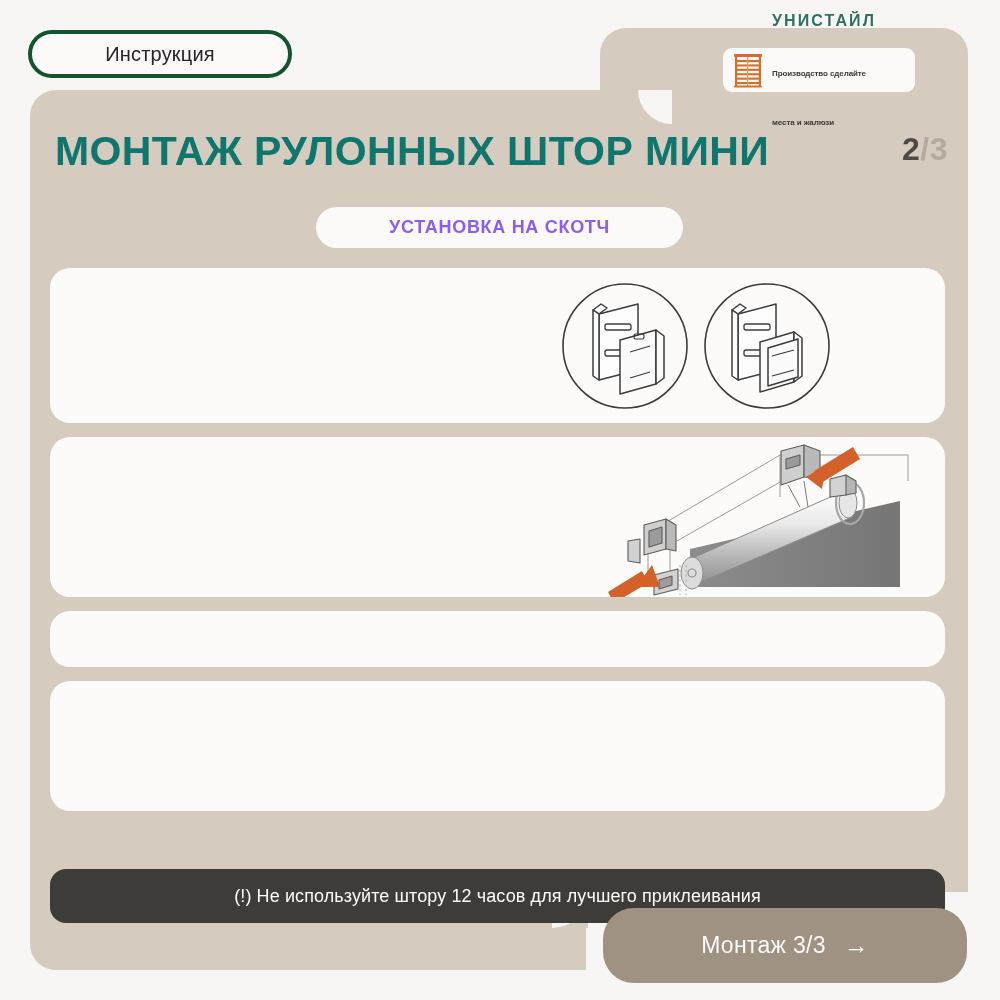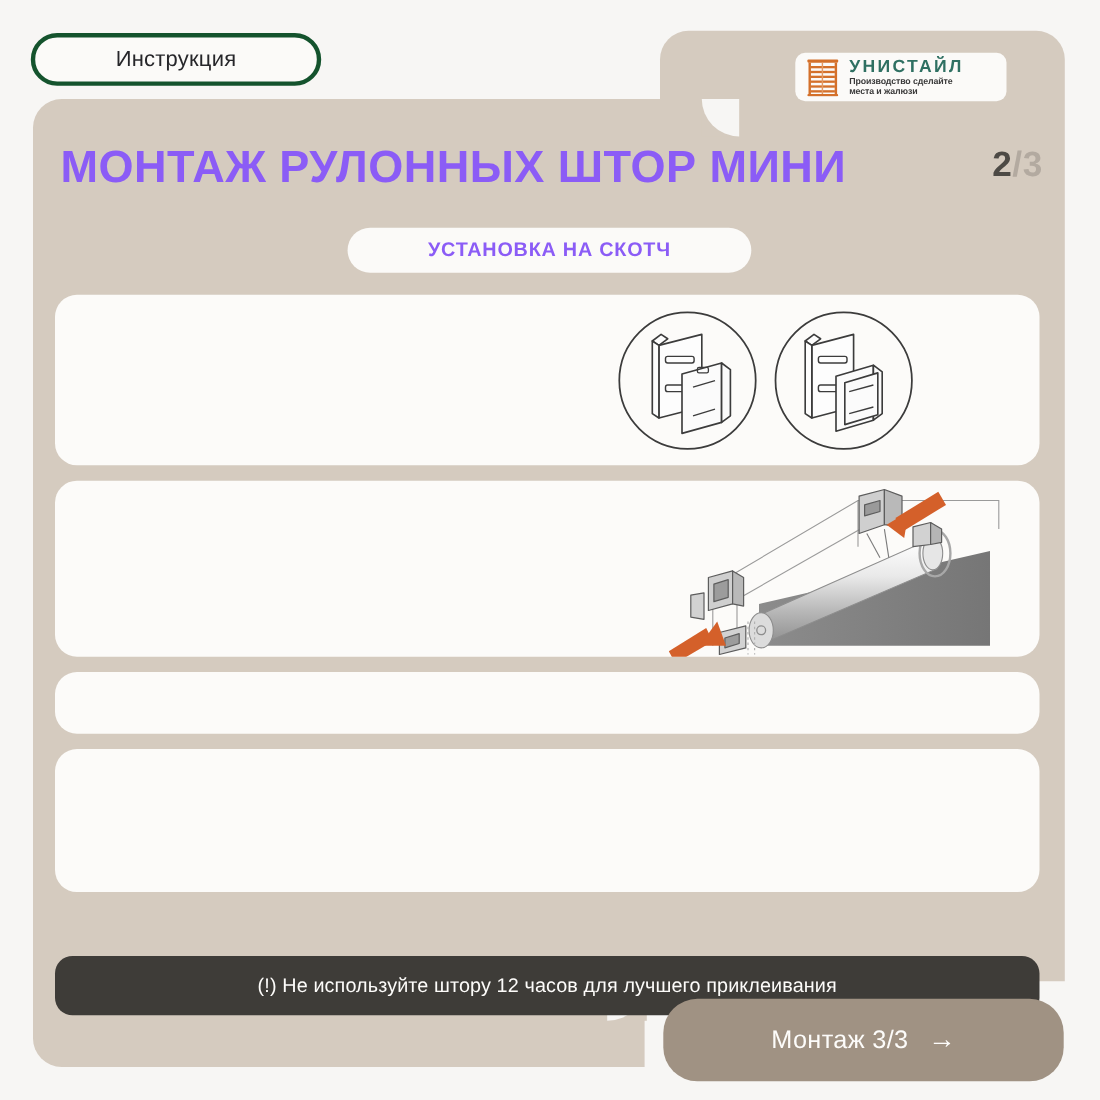--- a/index.html
+++ b/index.html
@@ -56,33 +56,33 @@
   }
 
   
   .logo-chip{
     position:absolute; left:723px; top:48px;
     width:192px; height:44px; background:#fbfaf8;
     border-radius:9px; display:flex; align-items:center; gap:7px;
     padding:0 8px; z-index:9;
   }
   .logo-mark{ width:34px; height:36px; flex:0 0 auto; }
-  .logo-text{ display:flex; flex-direction:column; line-height:1.02; }
+  .logo-text{ display:flex; flex-direction:column; line-height:1.02;gap:40px; }
   .logo-title{
     font-size:16px; font-weight:bold; color:#2f7062; letter-spacing:2.1px;
   }
   .logo-sub{
     font-size:8px; font-weight:bold; color:#3a3a3a; letter-spacing:-0.1px;
     margin-top:1px;
   }
 
   
   .page-title{
     position:absolute; left:55px; top:128px; z-index:5;
-    font-size:41px; font-weight:bold; color:#8b5cf6; letter-spacing:.4px;
+    font-size:41px; font-weight:bold; color:#0f766e; letter-spacing:.4px;
     white-space:nowrap;
   }
   .page-counter{
     position:absolute; right:52px; top:131px; z-index:5;
     font-size:32px; font-weight:bold; letter-spacing:.5px;
   }
   .page-counter .cur{ color:#4d4a45; }
   .page-counter .tot{ color:#b3aaa0; }
 
   .subtitle-pill{

